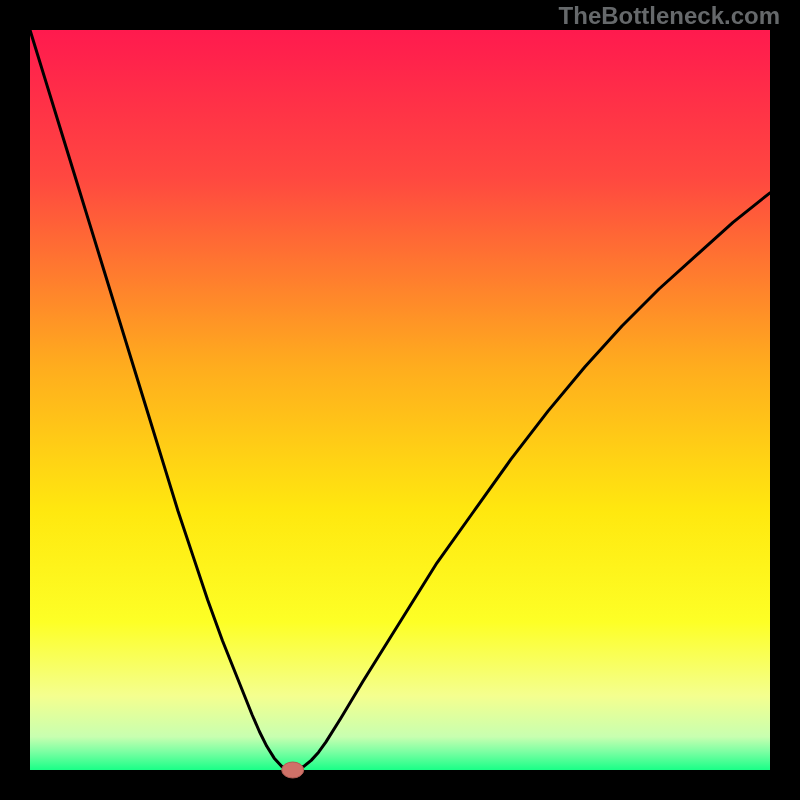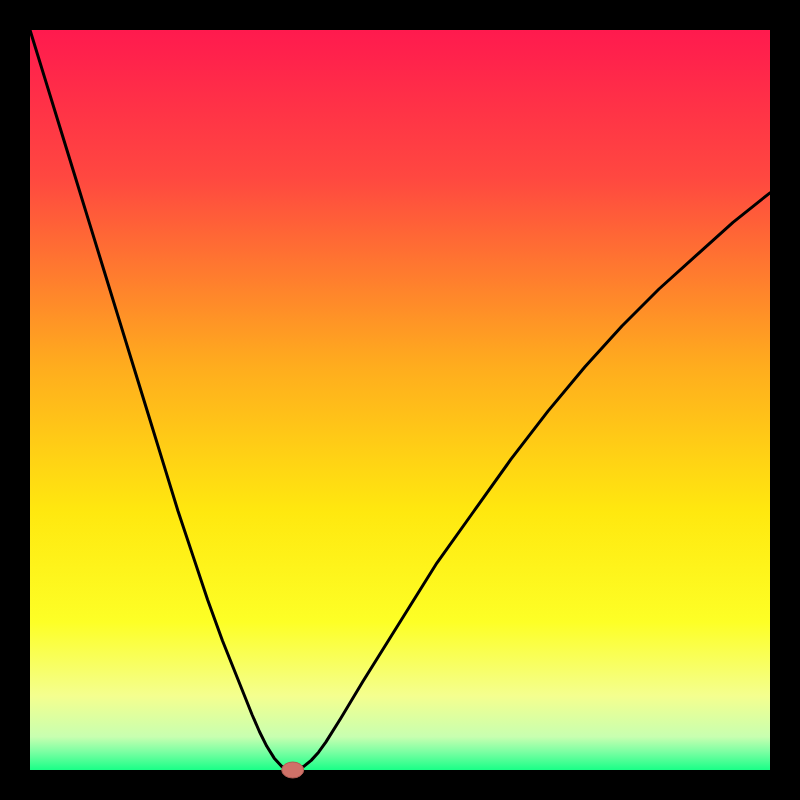--- a/index.html
+++ b/index.html
@@ -29,20 +29,21 @@
   svg {
     position: absolute;
     top: 0;
     left: 0;
   }
 </style>
 </head>
 <body>
 
 <div class="frame">
+  <div class="watermark">TheBottleneck.com</div>
   <svg id="chart-svg" width="800" height="800" viewBox="0 0 800 800">
     <defs>
       <linearGradient id="bg-grad" x1="0" y1="0" x2="0" y2="1">
           <stop offset="0%" stop-color="#ff1a4e"></stop>
           <stop offset="20%" stop-color="#ff4840"></stop>
           <stop offset="45%" stop-color="#ffab1e"></stop>
           <stop offset="65%" stop-color="#ffe80f"></stop>
           <stop offset="80%" stop-color="#fdff26"></stop>
           <stop offset="90%" stop-color="#f4ff8f"></stop>
           <stop offset="95.5%" stop-color="#c8ffb0"></stop>

